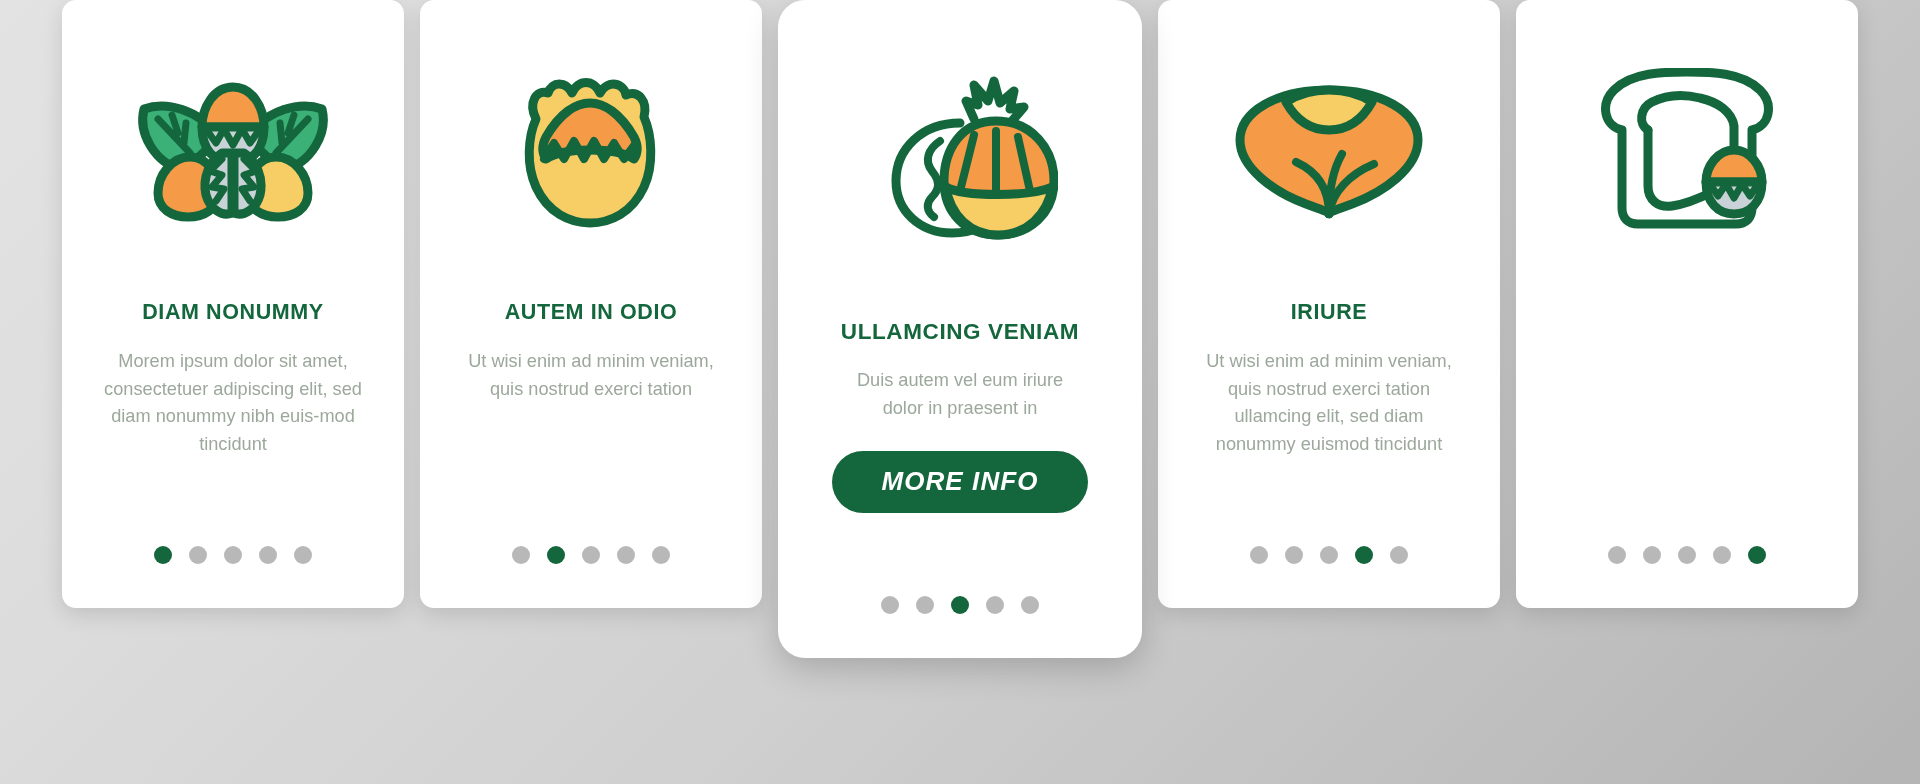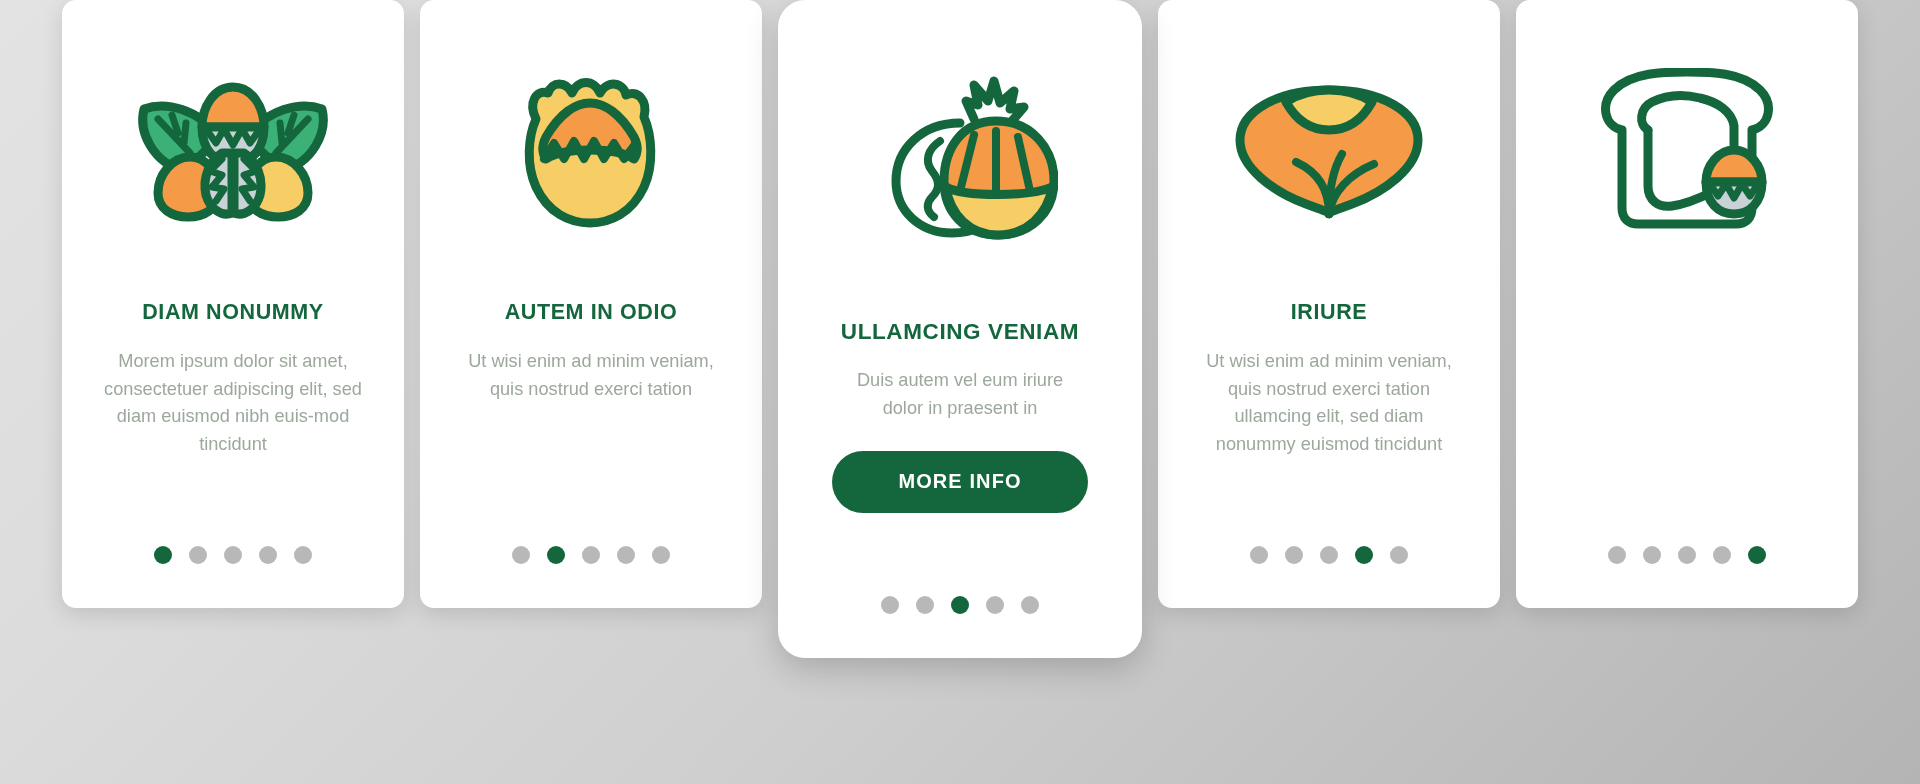--- a/index.html
+++ b/index.html
@@ -74,24 +74,25 @@
 
   .cta {
     margin-top:28px;
     background:#14663c;
     color:#ffffff;
     border:none;
     border-radius:34px;
     width:256px;
     height:62px;
     font-family:"Liberation Sans", sans-serif;
-    font-size:20px;
+    font-size:26px;
     font-weight:bold;
     letter-spacing:1.1px;
     cursor:pointer;
+    font-style:italic;
   }
 
   .dots {
     position:absolute;
     bottom:44px;
     left:0; right:0;
     display:flex;
     justify-content:center;
     gap:17px;
   }
@@ -120,21 +121,21 @@
           <path d="M62 82 C44 82 30 100 30 118 C30 134 44 142 60 142 C76 142 90 134 90 118 C90 100 80 82 62 82 Z" fill="#f59a46"></path>
           <path d="M148 82 C166 82 180 100 180 118 C180 134 166 142 150 142 C134 142 120 134 120 118 C120 100 130 82 148 82 Z" fill="#f7cd66"></path>
           <path d="M94 78 C82 86 74 102 78 120 C82 134 94 142 104 138 L104 78 Z" fill="#c9d2d6"></path>
           <path d="M116 78 C128 86 136 102 132 120 C128 134 116 142 106 138 L106 78 Z" fill="#c9d2d6"></path>
           <path d="M94 84 L82 96 L94 100 L84 112 L96 114 L88 126" fill="none" stroke-width="7"></path>
           <path d="M116 84 L128 96 L116 100 L126 112 L114 114 L122 126" fill="none" stroke-width="7"></path>
         </g>
       </svg>
     </div>
     <div class="card-title">DIAM NONUMMY</div>
-    <div class="card-body">Morem ipsum dolor sit amet, consectetuer adipiscing elit, sed diam euismod nibh euis-mod tincidunt</div>
+    <div class="card-body">Morem ipsum dolor sit amet, consectetuer adipiscing elit, sed diam nonummy nibh euis-mod tincidunt</div>
     <div class="dots">
       <span class="dot active"></span>
       <span class="dot"></span>
       <span class="dot"></span>
       <span class="dot"></span>
       <span class="dot"></span>
     </div>
   </div>
 
   <div class="card">

